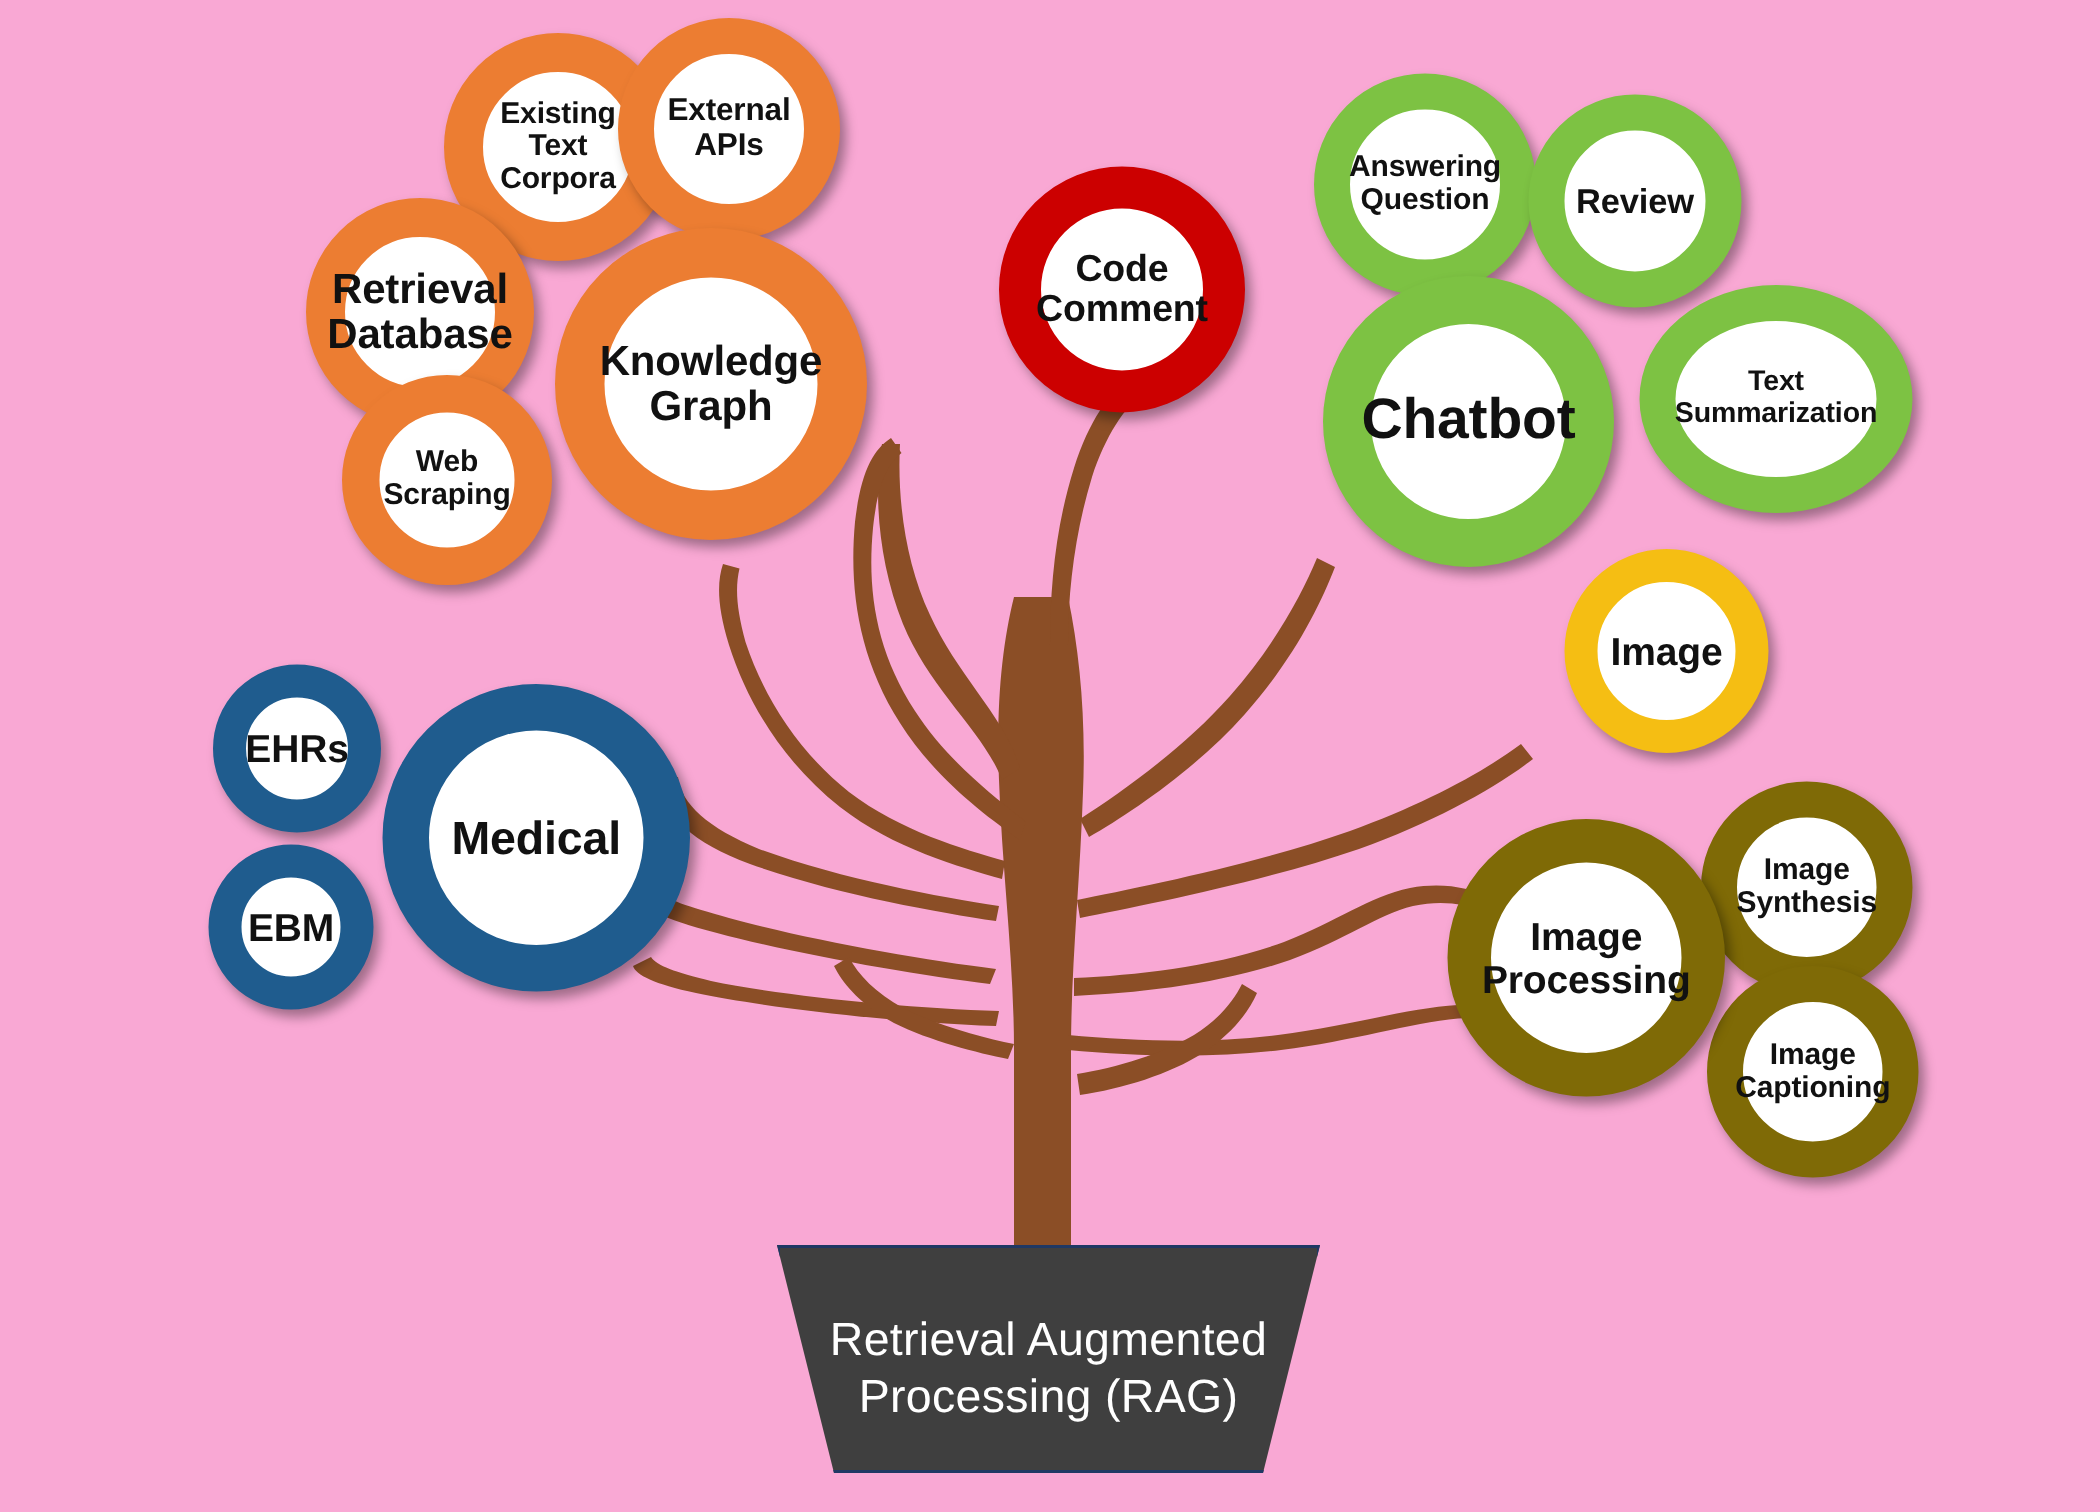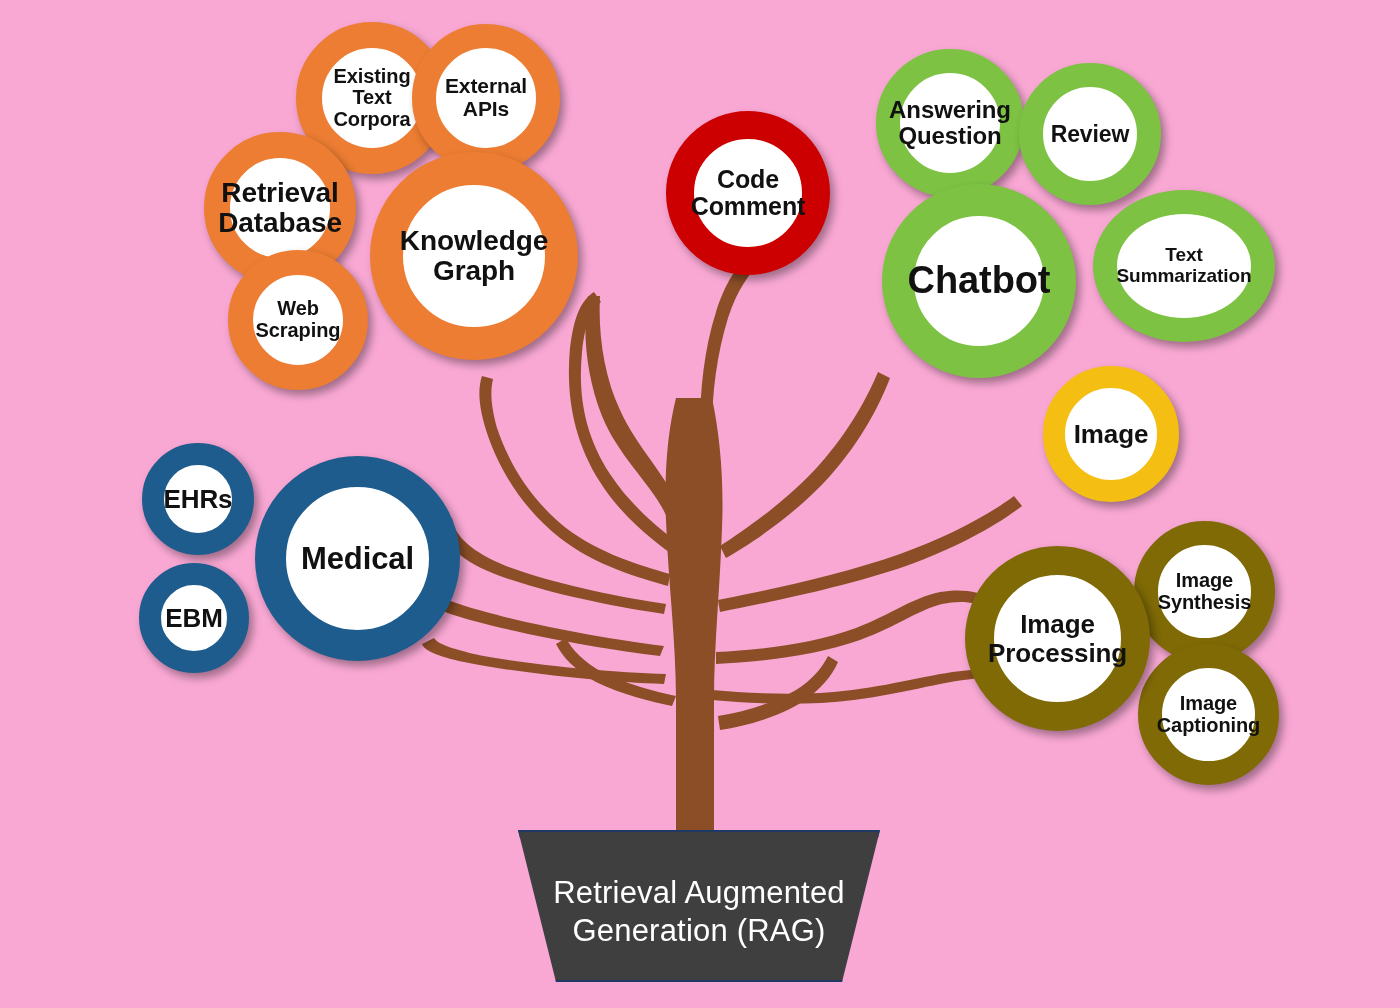--- a/index.html
+++ b/index.html
@@ -206,21 +206,21 @@
 
     </g>
   </svg>
 
   <div class="node" style="left:296px; top:22px; width:152px; height:152px; border:26px solid #EC7D32; font-size:20px;">
     <span class="lbl">Existing
 Text
 Corpora</span>
   </div>
 
-  <div class="node" style="left:412px; top:24px; width:148px; height:148px; border:24px solid #EC7D32; font-size:21px;">
+  <div class="node" style="left:412px; top:12px; width:148px; height:148px; border:24px solid #EC7D32; font-size:21px;">
     <span class="lbl">External
 APIs</span>
   </div>
 
   <div class="node" style="left:204px; top:132px; width:152px; height:152px; border:26px solid #EC7D32; font-size:28px;">
     <span class="lbl">Retrieval
 Database</span>
   </div>
 
   <div class="node" style="left:228px; top:250px; width:140px; height:140px; border:25px solid #EC7D32; font-size:20px;">
@@ -231,21 +231,21 @@
   <div class="node" style="left:370px; top:152px; width:208px; height:208px; border:33px solid #EC7D32; font-size:28px;">
     <span class="lbl">Knowledge
 Graph</span>
   </div>
 
   <div class="node" style="left:666px; top:111px; width:164px; height:164px; border:28px solid #CC0000; font-size:25px;">
     <span class="lbl">Code
 Comment</span>
   </div>
 
-  <div class="node" style="left:876px; top:49px; width:148px; height:148px; border:24px solid #7DC243; font-size:24px;justify-content:center;">
+  <div class="node" style="left:876px; top:49px; width:148px; height:148px; border:24px solid #7DC243; font-size:20px;justify-content:center;">
     <span class="lbl">Answering
 Question</span>
   </div>
 
   <div class="node" style="left:1019px; top:63px; width:142px; height:142px; border:24px solid #7DC243; font-size:23px;">
     <span class="lbl">Review</span>
   </div>
 
   <div class="node" style="left:1093px; top:190px; width:182px; height:152px; border:24px solid #7DC243; font-size:19px;">
     <span class="lbl">Text
@@ -282,16 +282,16 @@
 Captioning</span>
   </div>
 
   <div class="node" style="left:965px; top:546px; width:185px; height:185px; border:29px solid #7F6A06; font-size:26px;">
     <span class="lbl">Image
 Processing</span>
   </div>
 
   <div class="pot" style="left:518px; top:830px; width:362px; height:152px;">
     <div class="pot-label">Retrieval Augmented
-Generation (RAG)</div>
+Processing (RAG)</div>
   </div>
 
 </div>
 
 </body></html>

